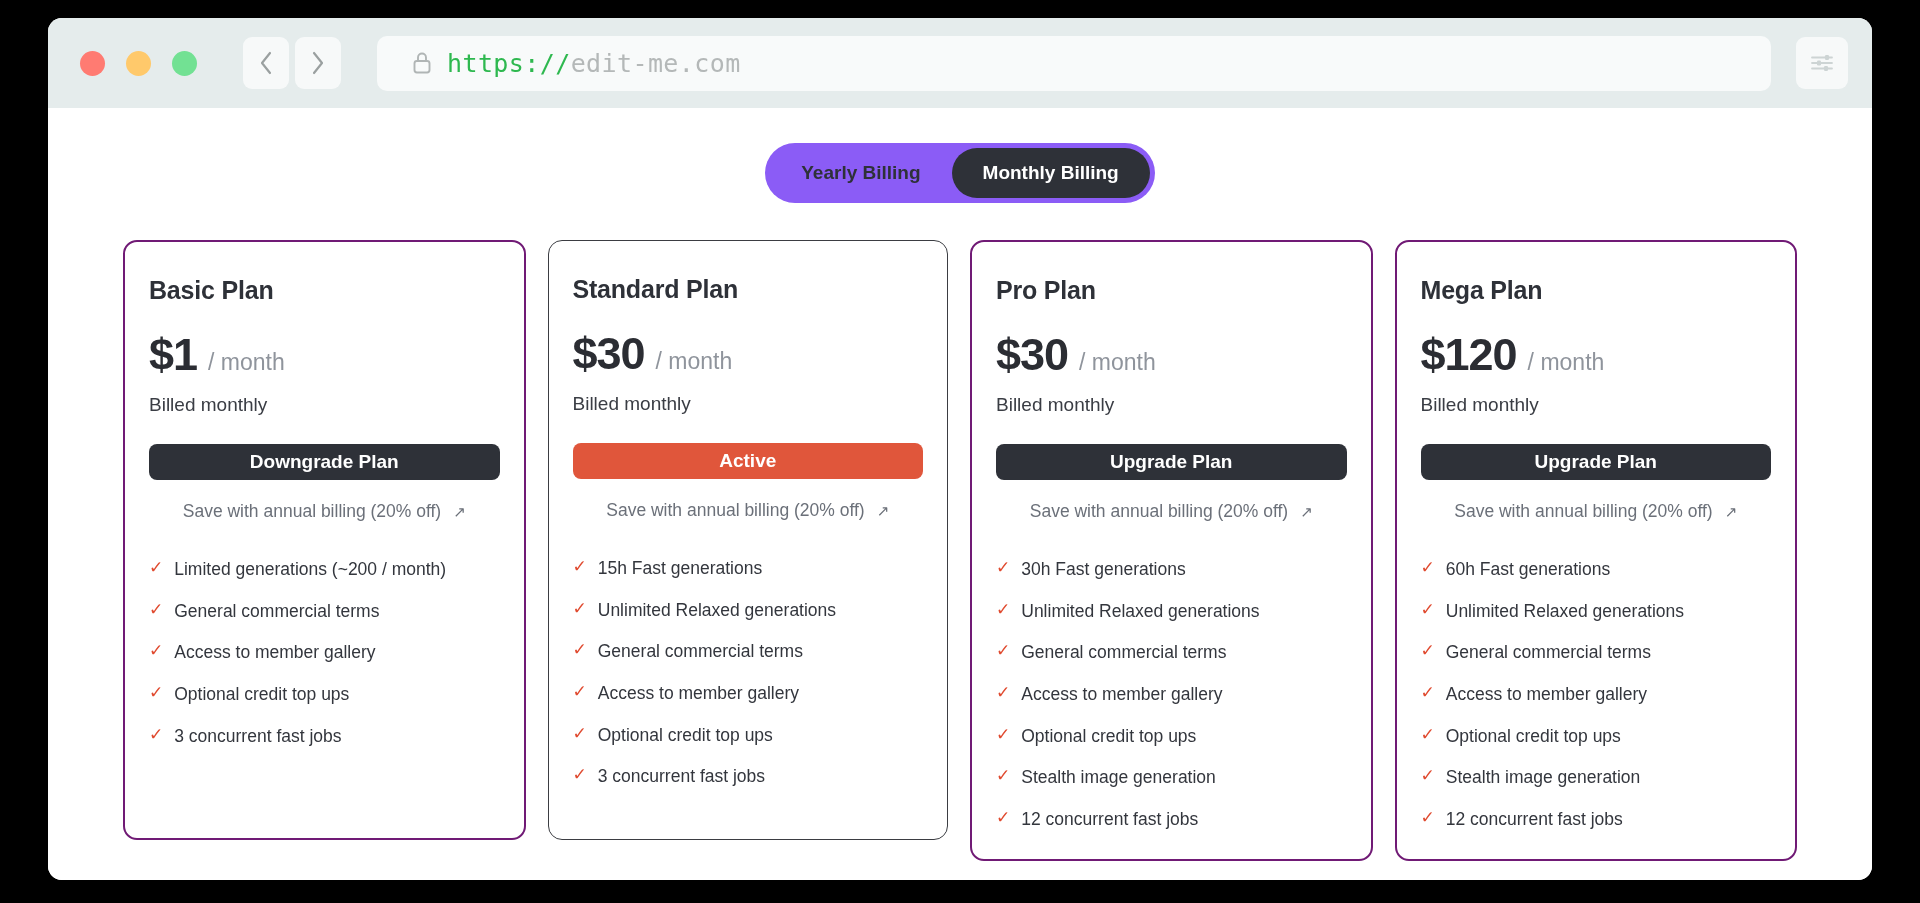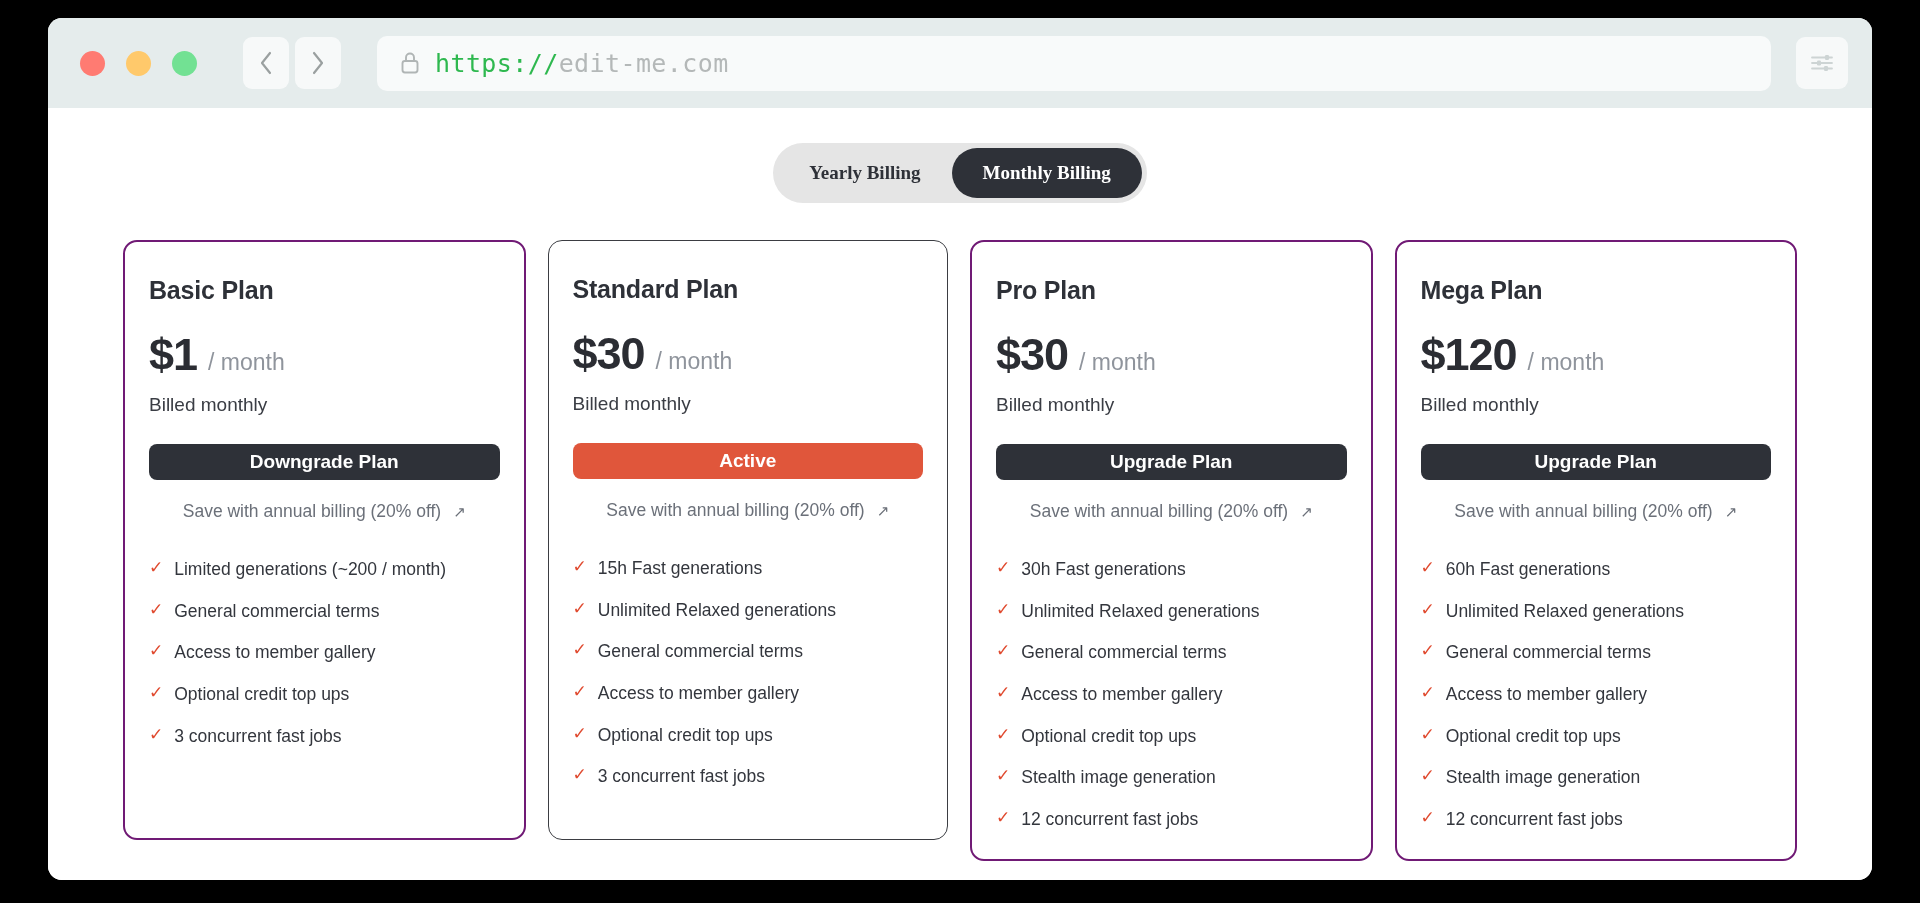--- a/index.html
+++ b/index.html
@@ -62,21 +62,21 @@
   }
   .nav-btn svg { display: block; }
 
   .url-bar {
     flex: 1;
     height: 55px;
     background: #f8fafa;
     border-radius: 10px;
     display: flex;
     align-items: center;
-    padding: 0 22px;
+    padding: 0 34px;
     gap: 14px;
     cursor: text;
     min-width: 0;
   }
   .url-text {
     font-family: "DejaVu Sans Mono", monospace;
     font-size: 25px;
     letter-spacing: 0.4px;
     white-space: nowrap;
     overflow: hidden;
@@ -104,25 +104,24 @@
     padding: 0 22px;
   }
 
   .billing-toggle-wrap {
     display: flex;
     justify-content: center;
     padding-top: 35px;
   }
   .billing-toggle {
     display: inline-flex;
-    background: #e5e5e5;
+    background: #8b5cf6;
     border-radius: 999px;
     padding: 5px;
     align-items: flex-start;
-    font-family: Liberation Serif, serif;
   }
   .toggle-opt {
     font-size: 19px;
     font-weight: bold;
     padding: 14px 31px;
     border-radius: 999px;
     cursor: pointer;
     white-space: nowrap;
     color: #2e3138;
   }

